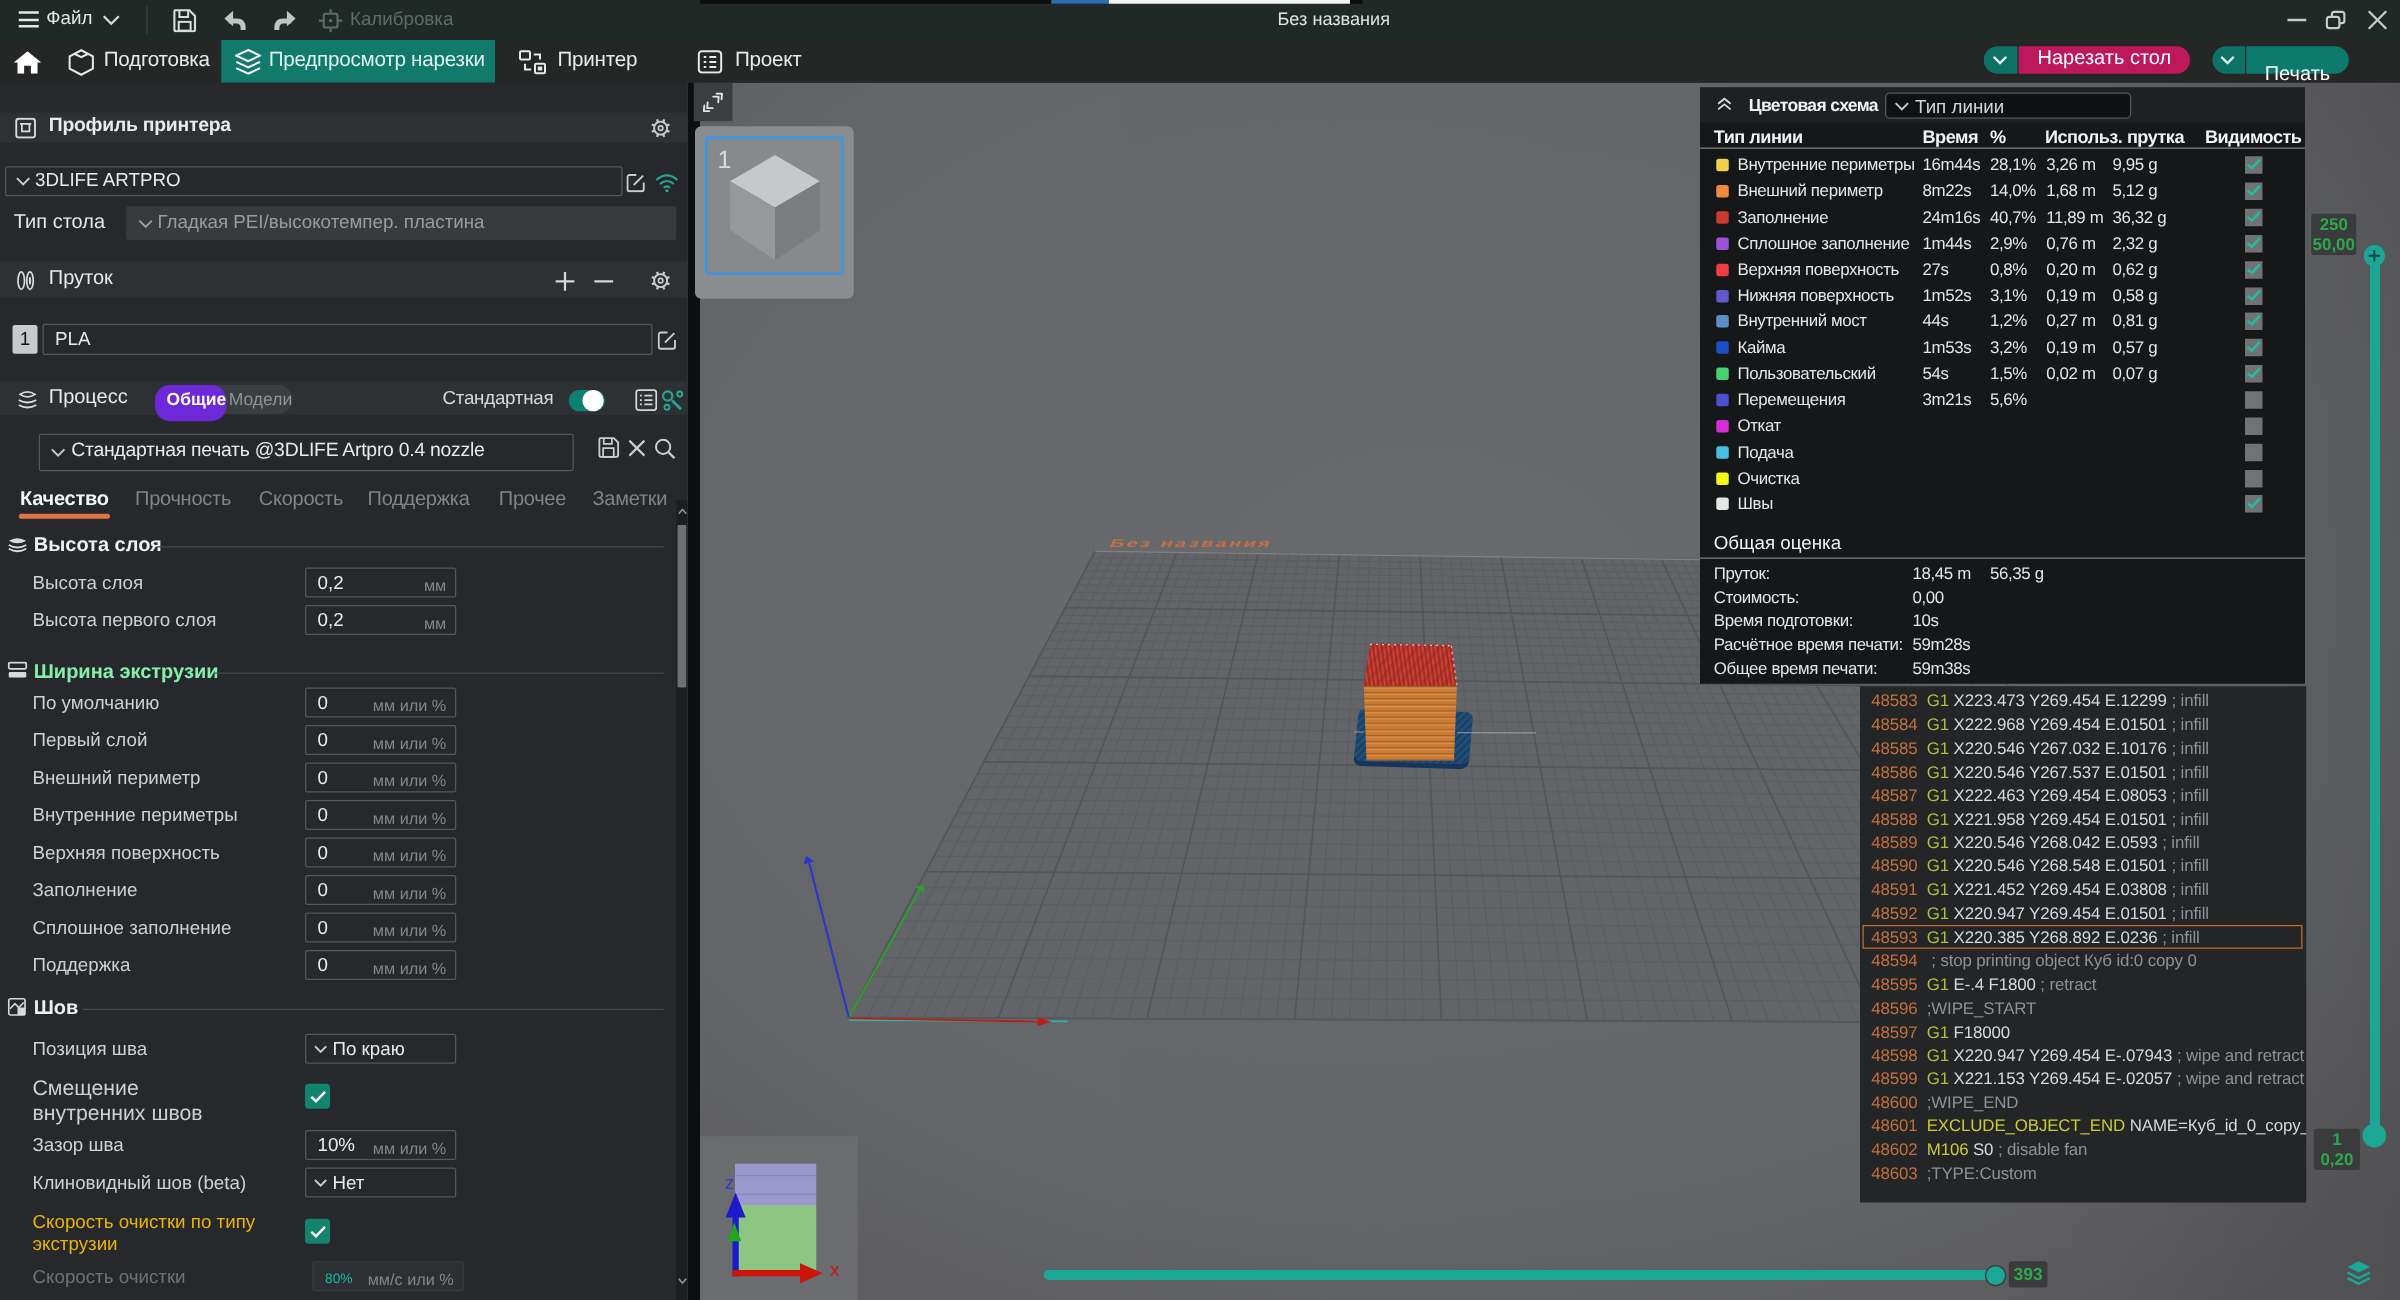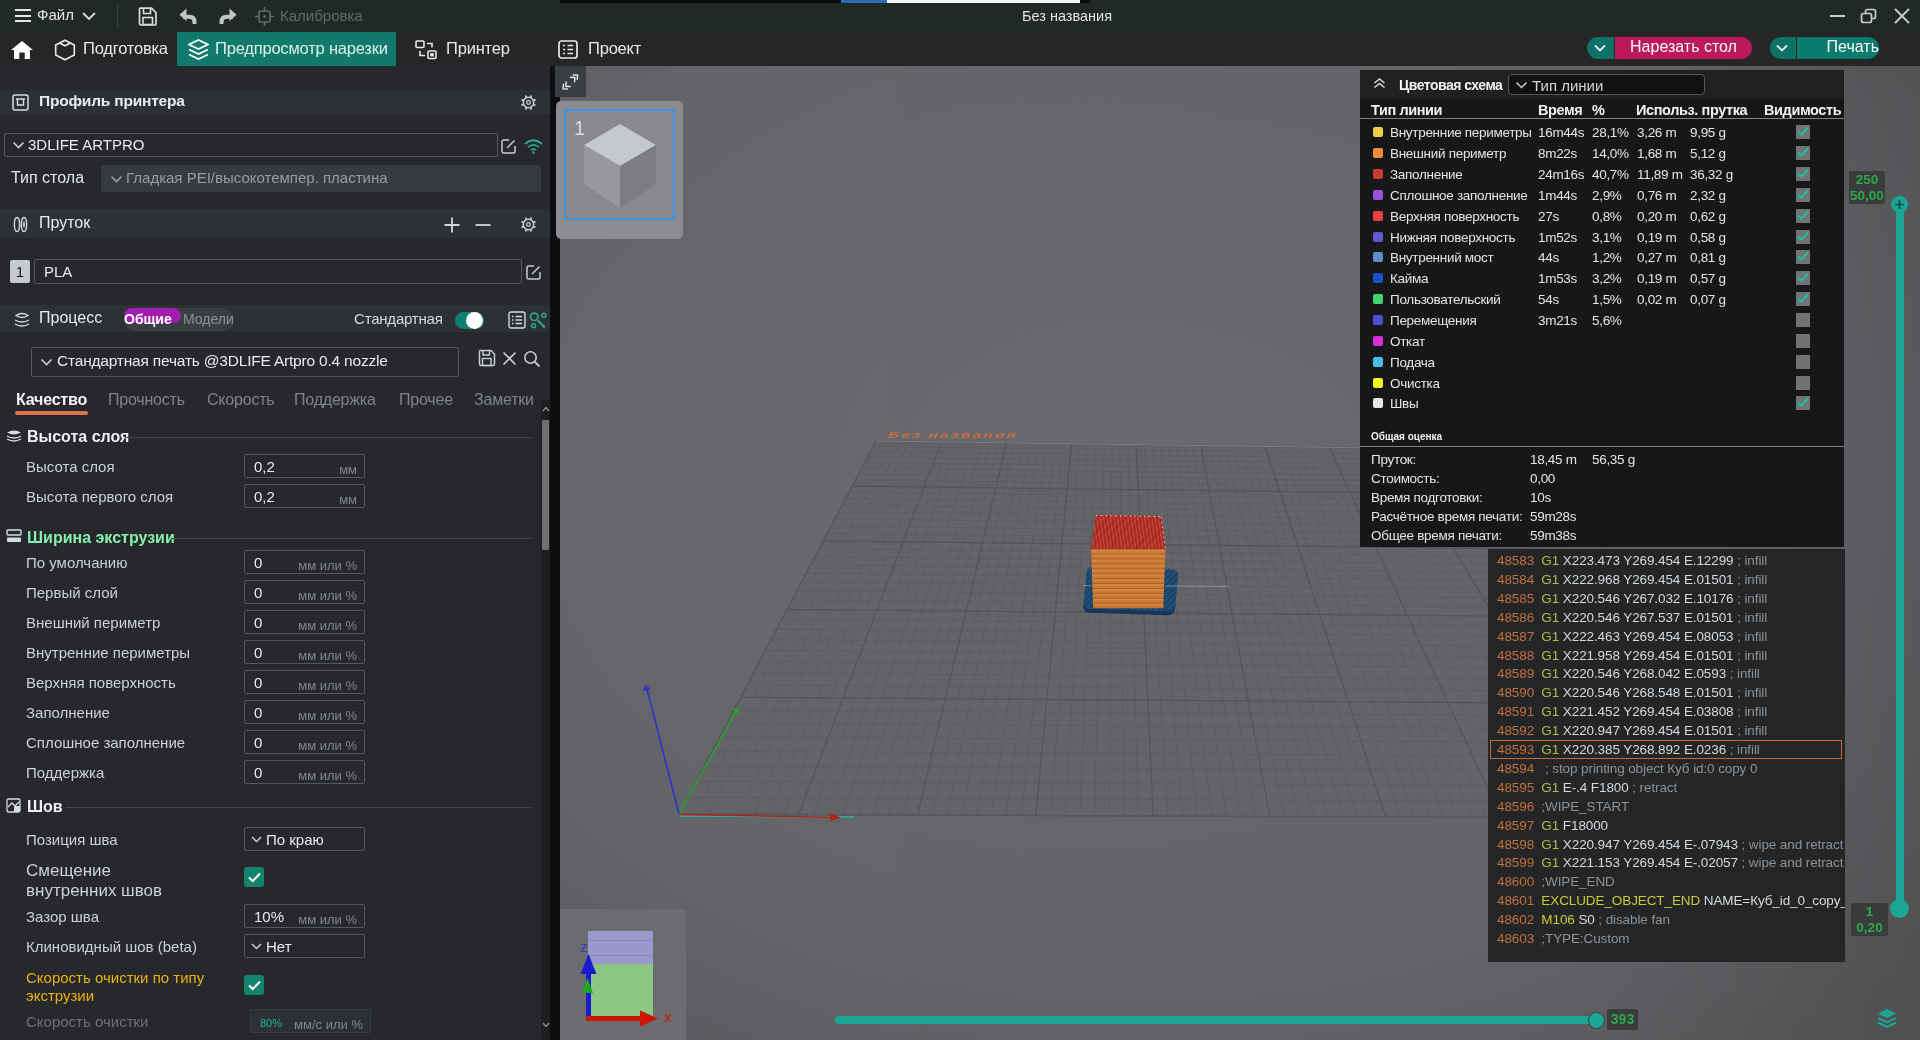--- a/index.html
+++ b/index.html
@@ -216,21 +216,21 @@
         <path d="M2,1.5 L7,6.5 L12,1.5" stroke="#E9ECEB" stroke-width="1.8" fill="none"></path>
       </svg>
       <div class="abs" style="left:1615px;top:5px;width:137px;height:22px;background:#be185d;border-radius:0 11px 11px 0">
         <div style="text-align:center;margin-top:1px"><span style="color:#FDFDFD;font-size:16px">Нарезать стол</span></div>
       </div>
       <div class="abs" style="left:1770px;top:5px;width:26px;height:22px;background:#0D7265;border-radius:11px 0 0 11px"></div>
       <svg class="abs" style="left:1775px;top:12px" width="14" height="9">
         <path d="M2,1.5 L7,6.5 L12,1.5" stroke="#E9ECEB" stroke-width="1.8" fill="none"></path>
       </svg>
       <div class="abs" style="left:1797px;top:5px;width:82px;height:22px;background:#0C7A6C;border-radius:0 11px 11px 0">
-        <div style="text-align:right;margin-top:1px"><span style="color:#FDFDFD;font-size:16px">Печать</span></div>
+        <div style="text-align:center;margin-top:14px"><span style="color:#FDFDFD;font-size:16px">Печать</span></div>
       </div>
     </div>
 <div class="abs" id="leftpanel">
       <div class="band" style="top:24px;height:24px;"></div>
       <div class="band" style="top:143px;height:29px;"></div>
       <div class="band" style="top:239px;height:27px;"></div>
       <svg class="abs" style="left:12px;top:28px" width="17" height="17">
 <rect x="1" y="1" width="15" height="15" rx="2" fill="none" stroke="#D8DBDE" stroke-width="1.5"></rect>
 <path d="M4,5 L13,5 M5.5,5 L5.5,11 L11.5,11 L11.5,5" stroke="#D8DBDE" stroke-width="1.4" fill="none"></path>
       </svg>
@@ -302,21 +302,21 @@
       <svg class="abs" style="left:526px;top:198px" width="16" height="16">
 <path d="M14,8 L14,13.4 A1.6,1.6 0 0 1 12.4,15 L2.6,15 A1.6,1.6 0 0 1 1,13.4 L1,3.6 A1.6,1.6 0 0 1 2.6,2 L8,2" fill="none" stroke="#C9CDD0" stroke-width="1.5"></path>
 <path d="M6,10 L13.5,2.5" stroke="#C9CDD0" stroke-width="1.5"></path>
       </svg>
       <svg class="abs" style="left:13px;top:245px" width="18" height="17">
 <path d="M3,4.5 Q9,0.5 15,4.5 Q9,8.5 3,4.5 Z" fill="none" stroke="#D8DBDE" stroke-width="1.4"></path>
 <path d="M2,9 Q9,13 16,9 M2,13 Q9,17 16,13" fill="none" stroke="#D8DBDE" stroke-width="1.4"></path>
       </svg>
       <div class="abs" style="left:39px;top:243px"><span style="color:#E8EAEC;font-size:16px">Процесс</span></div>
       <div class="abs" style="left:124px;top:242px;width:110px;height:23px;background:#3B3E41;border-radius:12px"></div>
-      <div class="abs" style="left:124px;top:242px;width:57px;height:15px;background:#a21caf;border-radius:12px;text-align:left"><span style="color:#FFF;font-size:14px;font-weight:bold;line-height:23px">Общие</span></div>
+      <div class="abs" style="left:124px;top:242px;width:57px;height:29px;background:#6d28d9;border-radius:12px;text-align:right"><span style="color:#FFF;font-size:14px;font-weight:bold;line-height:23px">Общие</span></div>
       <div class="abs" style="left:183px;top:242px;width:50px;height:23px;text-align:center"><span style="color:#8F9396;font-size:14px;line-height:23px">Модели</span></div>
       <div class="abs" style="left:354px;top:244px"><span style="color:#D6D9DC;font-size:15px;letter-spacing:-0.2px">Стандартная</span></div>
       <div class="abs" style="left:455px;top:246px;width:29px;height:17px;background:#0E8070;border-radius:9px"></div>
       <div class="abs" style="left:466px;top:246px;width:17px;height:17px;background:#FFF;border-radius:50%"></div>
       <svg class="abs" style="left:508px;top:245px" width="18" height="18">
 <rect x="1" y="1" width="16" height="16" rx="2" fill="none" stroke="#D4D7DA" stroke-width="1.4"></rect>
 <path d="M4,5.5 L5.5,5.5 M4,9 L5.5,9 M4,12.5 L5.5,12.5 M7.5,5.5 L14,5.5 M7.5,9 L14,9 M7.5,12.5 L14,12.5" stroke="#D4D7DA" stroke-width="1.4"></path>
       </svg>
       <svg class="abs" style="left:529px;top:245px" width="19" height="19">
 <circle cx="5.2" cy="5.8" r="3.7" fill="none" stroke="#2AA492" stroke-width="1.7"></circle>
@@ -576,21 +576,21 @@
       <div class="abs sw" style="left:13px;top:308px;background:#F4F717"></div>
       <div class="abs" style="left:30px;top:304px"><span class="ctxt">Очистка</span></div>
       <div class="abs chk" style="left:436px;top:306px"></div>
       <div class="abs sw" style="left:13px;top:328px;background:#E4E6E6"></div>
       <div class="abs" style="left:30px;top:324px"><span class="ctxt">Швы</span></div>
       <div class="abs chk" style="left:436px;top:326px">
         <svg width="12" height="11" style="position:absolute;left:1px;top:1px">
           <path d="M1,5.5 L4.5,8.5 L11,1.5" stroke="#1FBFA4" stroke-width="2" fill="none"></path>
         </svg>
       </div>
-      <div class="abs" style="left:11px;top:356px"><span style="color:#F0F2F3;font-size:10px;font-weight:bold">Общая оценка</span></div>
+      <div class="abs" style="left:11px;top:356px"><span style="color:#F0F2F3;font-size:15px;font-weight:normal">Общая оценка</span></div>
       <div class="abs" style="left:0;top:376px;width:484px;height:1px;background:#808182"></div>
       <div class="abs" style="left:11px;top:380px"><span class="ctxt">Пруток:</span></div>
       <div class="abs" style="left:170px;top:380px"><span class="ctxt">18,45 m</span></div>
       <div class="abs" style="left:232px;top:380px"><span class="ctxt">56,35 g</span></div>
       <div class="abs" style="left:11px;top:399px"><span class="ctxt">Стоимость:</span></div>
       <div class="abs" style="left:170px;top:399px"><span class="ctxt">0,00</span></div>
       <div class="abs" style="left:11px;top:418px"><span class="ctxt">Время подготовки:</span></div>
       <div class="abs" style="left:170px;top:418px"><span class="ctxt">10s</span></div>
       <div class="abs" style="left:11px;top:437px"><span class="ctxt">Расчётное время печати:</span></div>
       <div class="abs" style="left:170px;top:437px"><span class="ctxt">59m28s</span></div>

